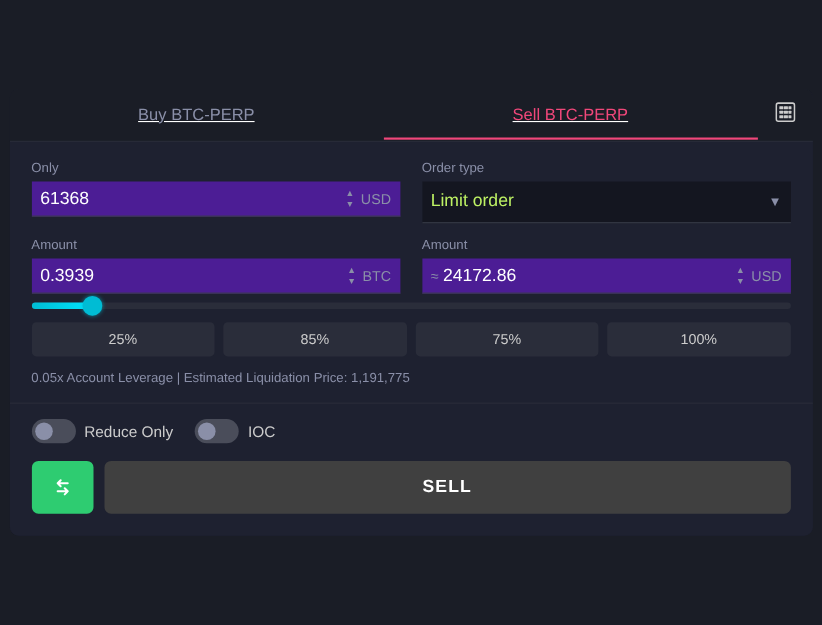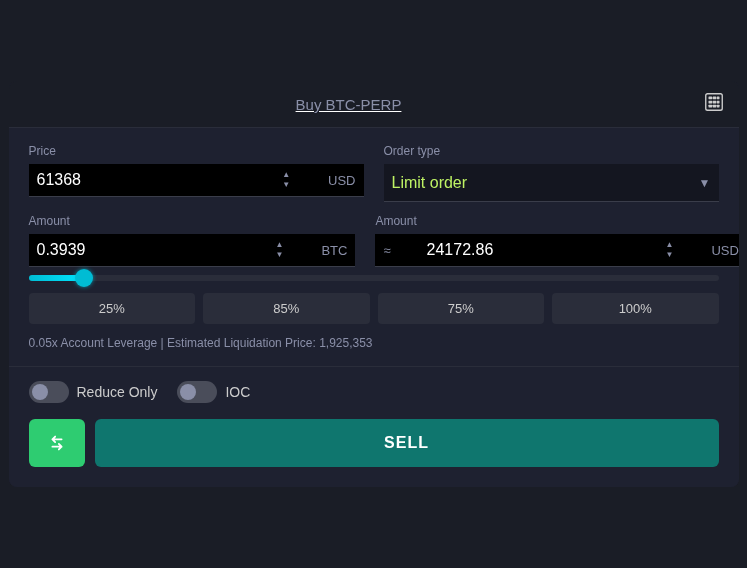--- a/index.html
+++ b/index.html
@@ -77,24 +77,23 @@
       flex: 1;
     }
     .field-label {
       font-size: 12px;
       color: #8a8fa8;
       margin-bottom: 6px;
     }
     .input-group {
       display: flex;
       align-items: center;
-      background: #000000;
+      background: #4c1d95;
       border-bottom: 1px solid #3a3d4a;
       padding: 6px 8px;
-      gap: 32px;
     }
     .input-group input {
       background: transparent;
       border: none;
       outline: none;
       color: #fff;
       font-size: 16px;
       flex: 1;
       min-width: 0;
     }
@@ -270,21 +269,21 @@
       cursor: pointer;
       flex-shrink: 0;
     }
     .swap-btn svg {
       width: 22px;
       height: 22px;
       fill: #fff;
     }
     .sell-btn {
       flex: 1;
-      background: #0f766e;
+      background: #404040;
       border: none;
       border-radius: 6px;
       color: #fff;
       font-size: 16px;
       font-weight: 700;
       letter-spacing: 1px;
       cursor: pointer;
       height: 48px;
     }
     .divider {
@@ -293,41 +292,42 @@
       margin: 0 -20px 14px;
     }
   </style>
 </head>
 <body>
 
 <div class="container">
 
   <div class="tabs">
     <div class="tab">Buy BTC-PERP</div>
+    <div class="tab active">Sell BTC-PERP</div>
     <div class="calc-icon">
       <svg viewBox="0 0 24 24" xmlns="http://www.w3.org/2000/svg">
         <rect x="3" y="3" width="18" height="18" rx="2" ry="2" fill="none" stroke="#ccc" stroke-width="1.5"></rect>
         <rect x="6" y="6" width="4" height="3" rx="0.5"></rect>
         <rect x="10.5" y="6" width="4" height="3" rx="0.5"></rect>
         <rect x="15" y="6" width="3" height="3" rx="0.5"></rect>
         <rect x="6" y="10.5" width="4" height="3" rx="0.5"></rect>
         <rect x="10.5" y="10.5" width="4" height="3" rx="0.5"></rect>
         <rect x="15" y="10.5" width="3" height="3" rx="0.5"></rect>
         <rect x="6" y="15" width="4" height="3" rx="0.5"></rect>
         <rect x="10.5" y="15" width="4" height="3" rx="0.5"></rect>
         <rect x="15" y="15" width="3" height="3" rx="0.5"></rect>
       </svg>
     </div>
   </div>
 
   <div class="body">
 
     <div class="row-two-col">
       <div class="col-left">
-        <div class="field-label">Price</div>
+        <div class="field-label">Only</div>
         <div class="input-group">
           <input type="text" value="61368" style="">
           <div class="spinner-btns">
             <span>▲</span>
             <span>▼</span>
           </div>
           <span class="currency-label">USD</span>
         </div>
       </div>
       <div class="col-right">
@@ -373,21 +373,21 @@
       </div>
     </div>
 
     <div class="percent-btns">
       <button class="percent-btn">25%</button>
       <button class="percent-btn">85%</button>
       <button class="percent-btn">75%</button>
       <button class="percent-btn">100%</button>
     </div>
 
-    <div class="leverage-info">0.05x Account Leverage | Estimated Liquidation Price: 1,925,353</div>
+    <div class="leverage-info">0.05x Account Leverage | Estimated Liquidation Price: 1,191,775</div>
 
     <div class="divider"></div>
 
     <div class="toggles-row">
       <div class="toggle-group">
         <label class="toggle-switch">
           <input type="checkbox" style="">
           <div class="toggle-track">
             <div class="toggle-thumb"></div>
           </div>

